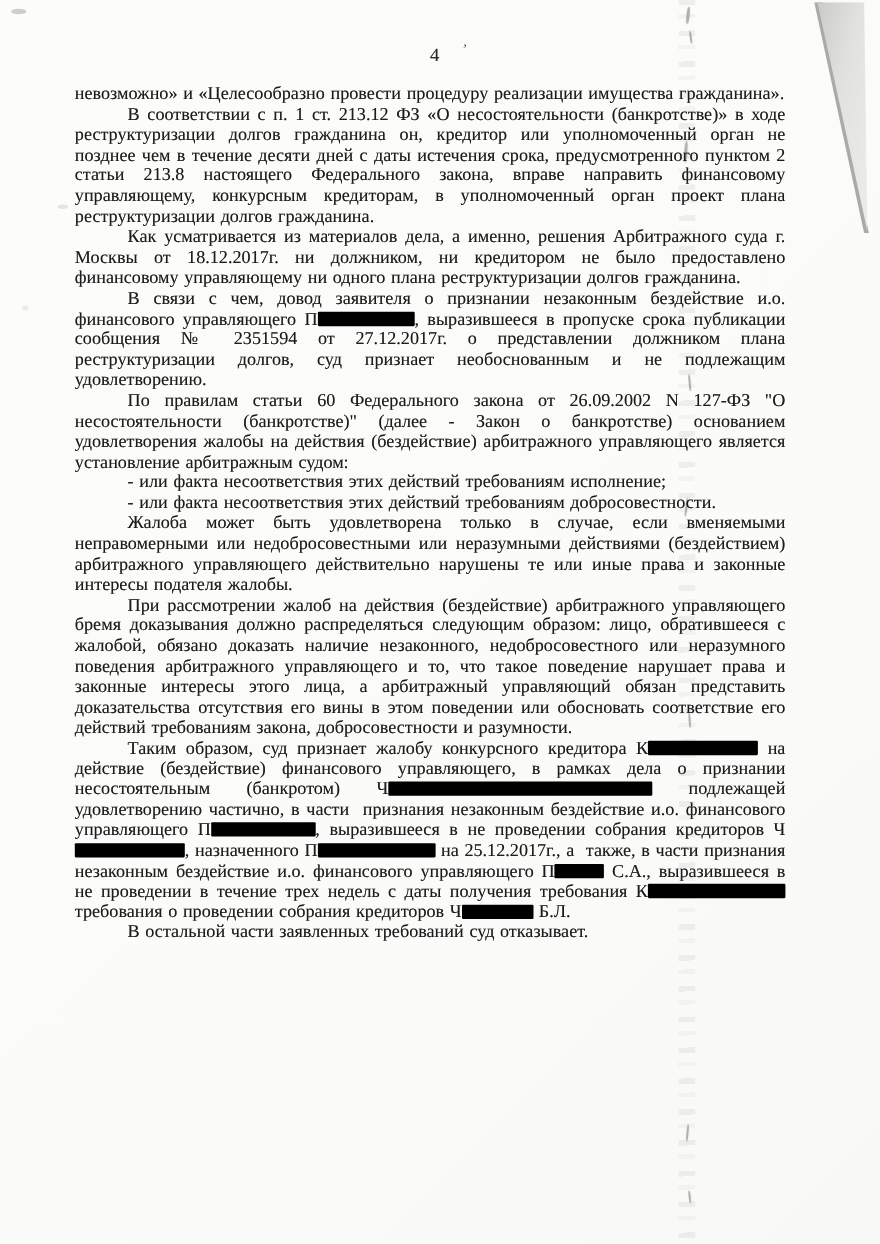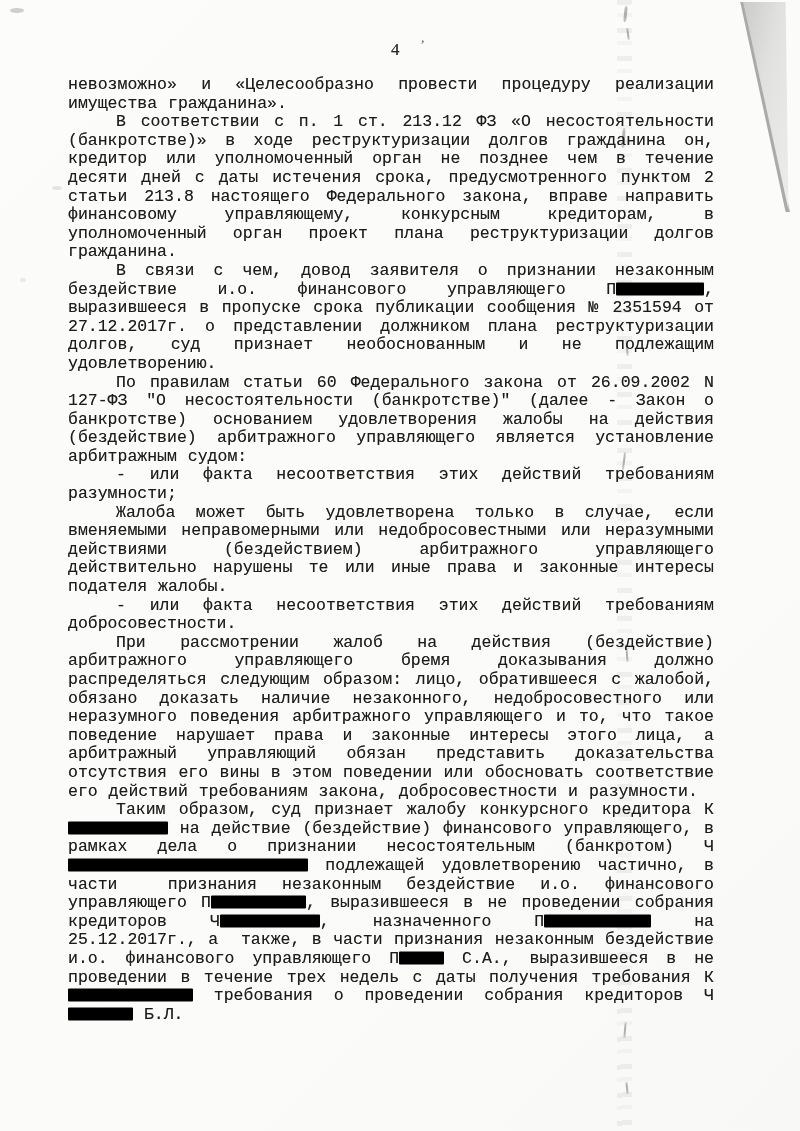--- a/index.html
+++ b/index.html
@@ -21,21 +21,21 @@
     position:absolute;top:37px;left:420px;
     font-size:13px;color:#555;transform:rotate(8deg);
   }
   .content{
     position:absolute;left:68px;top:76px;width:646px;
     font-size:16.5px;line-height:18.6px;
     text-align:justify;
     text-shadow:0 0 .6px rgba(45,45,45,.55);
     word-spacing:1px;
   }
-  .content p{margin:0;padding:0;font-family:Liberation Mono, monospace;}
+  .content p{margin:0;padding:0;}
   .content p.indent{text-indent:48px;}
   .redact{
     display:inline-block;
     height:13px;background:#000;
     vertical-align:baseline;
     transform:translateY(1.5px);
     border-radius:1px;
   }
   
   .crease{
@@ -89,22 +89,24 @@
   <div class="speck" style="left:10px;top:8px;width:14px;height:5px;"></div>
   <div class="speck" style="left:52px;top:186px;width:10px;height:4px;opacity:.5;"></div>
   <div class="speck" style="left:20px;top:278px;width:6px;height:4px;opacity:.4;"></div>
 
   <div class="page-number">4</div>
   <div class="pn-mark">’</div>
 
   <div class="content">
       <p>невозможно» и «Целесообразно провести процедуру реализации имущества гражданина».</p>
       <p class="indent">В соответствии с п. 1 ст. 213.12 ФЗ «О несостоятельности (банкротстве)» в ходе реструктуризации долгов гражданина он, кредитор или уполномоченный орган не позднее чем в течение десяти дней с даты истечения срока, предусмотренного пунктом 2 статьи 213.8 настоящего Федерального закона, вправе направить финансовому управляющему, конкурсным кредиторам, в уполномоченный орган проект плана реструктуризации долгов гражданина.</p>
+      <p class="indent">Как усматривается из материалов дела, а именно, решения Арбитражного суда г. Москвы от 18.12.2017г. ни должником, ни кредитором не было предоставлено финансовому управляющему ни одного плана реструктуризации долгов гражданина.</p>
       <p class="indent">В связи с чем, довод заявителя о признании незаконным бездействие и.о. финансового управляющего П<span class="redact" style="width: 88px;"></span>, выразившееся в пропуске срока публикации сообщения № 2351594 от 27.12.2017г. о представлении должником плана реструктуризации долгов, суд признает необоснованным и не подлежащим удовлетворению.</p>
       <p class="indent">По правилам статьи 60 Федерального закона от 26.09.2002 N 127-ФЗ "О несостоятельности (банкротстве)" (далее - Закон о банкротстве) основанием удовлетворения жалобы на действия (бездействие) арбитражного управляющего является установление арбитражным судом:</p>
-      <p class="indent">- или факта несоответствия этих действий требованиям разумности;</p>
+      <p class="indent">- или факта несоответствия этих действий требованиям исполнение;</p>
+      <p class="indent">- или факта несоответствия этих действий требованиям добросовестности.</p>
       <p class="indent">Жалоба может быть удовлетворена только в случае, если вменяемыми неправомерными или недобросовестными или неразумными действиями (бездействием) арбитражного управляющего действительно нарушены те или иные права и законные интересы подателя жалобы.</p>
-      <p class="indent">- или факта несоответствия этих действий требованиям добросовестности.</p>
       <p class="indent">При рассмотрении жалоб на действия (бездействие) арбитражного управляющего бремя доказывания должно распределяться следующим образом: лицо, обратившееся с жалобой, обязано доказать наличие незаконного, недобросовестного или неразумного поведения арбитражного управляющего и то, что такое поведение нарушает права и законные интересы этого лица, а арбитражный управляющий обязан представить доказательства отсутствия его вины в этом поведении или обосновать соответствие его действий требованиям закона, добросовестности и разумности.</p>
       <p class="indent">Таким образом, суд признает жалобу конкурсного кредитора К<span class="redact" style="width: 100px;"></span> на действие (бездействие) финансового управляющего, в рамках дела о признании несостоятельным (банкротом) Ч<span class="redact" style="width: 240px;"></span> подлежащей удовлетворению частично, в части&nbsp; признания незаконным бездействие и.о. финансового управляющего П<span class="redact" style="width: 95px;"></span>, выразившееся в не проведении собрания кредиторов Ч<span class="redact" style="width: 100px;"></span>, назначенного П<span class="redact" style="width: 107px;"></span> на 25.12.2017г., а&nbsp; также, в части признания незаконным бездействие и.о. финансового управляющего П<span class="redact" style="width: 45px;"></span> С.А., выразившееся в не проведении в течение трех недель с даты получения требования К<span class="redact" style="width: 125px;"></span> требования о проведении собрания кредиторов Ч<span class="redact" style="width: 65px;"></span> Б.Л.</p>
+      <p class="indent">В остальной части заявленных требований суд отказывает.</p>
     </div>
 
 </div>
 
 </body></html>

